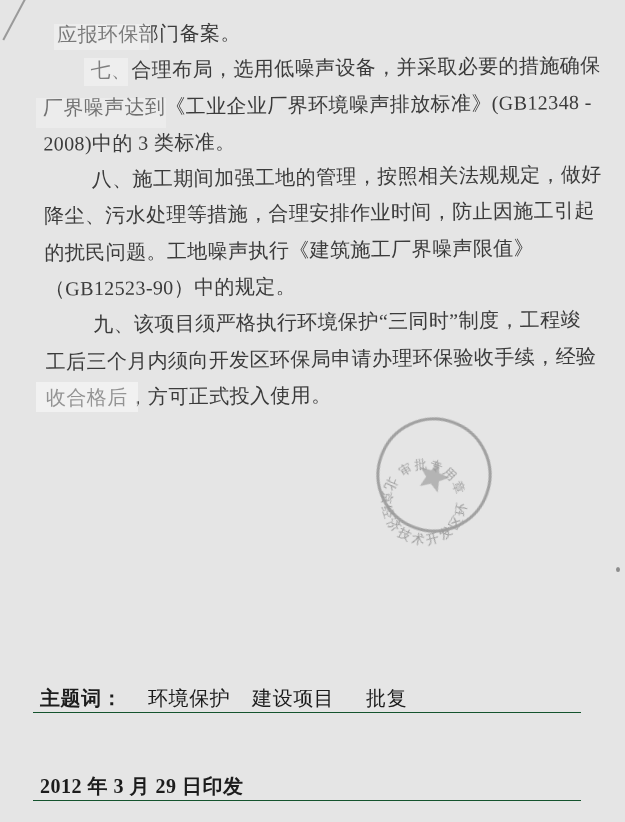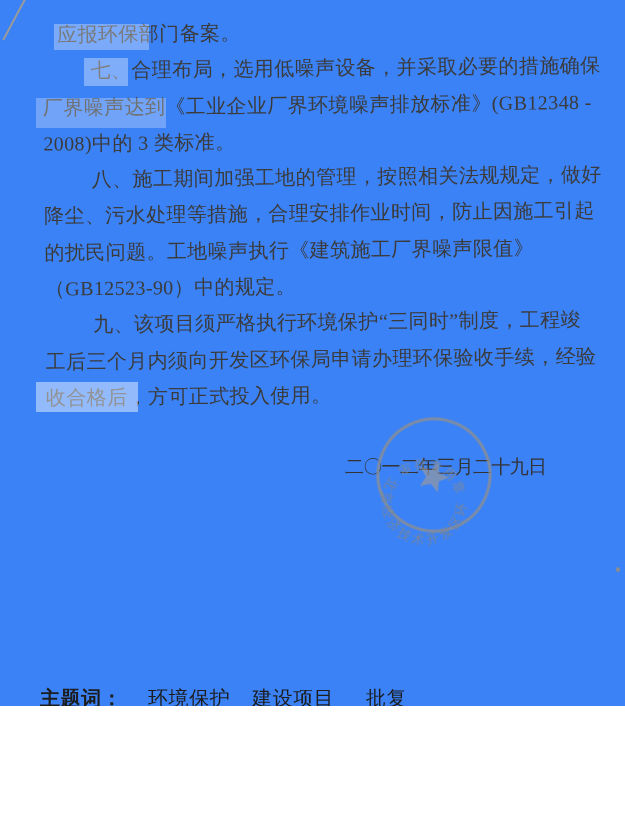--- a/index.html
+++ b/index.html
@@ -1,20 +1,20 @@
 <!DOCTYPE html>
 <html><head>
 <meta charset="utf-8">
 <style>
   * { margin:0; padding:0; box-sizing:border-box; }
   html,body { background:#ffffff; }
   .page {
     position:relative;
-    width:625px; height:706px;
-    background:#3b82f6;
+    width:625px; height:822px;
+    background:#e5e5e5;
     overflow:hidden;
     font-family:"Liberation Serif","DejaVu Serif",serif;
   }
   
   .doc-body {
     position:absolute; left:42px; top:16px; width:545px;
     font-size:20px; line-height:36.3px; letter-spacing:0.4px;
     color:#3b3b3b;
     transform:rotate(-0.6deg); transform-origin:60px 0;
   }
@@ -25,21 +25,21 @@
   .issue-date {
     position:absolute; left:345px; top:454px;
     font-size:19px; letter-spacing:-0.7px; color:#333;
     white-space:nowrap;
   }
   
   .seal { position:absolute; left:358px; top:399px; width:152px; height:152px; opacity:0.78; }
   
   .footer-row {
     position:absolute; left:33px; width:548px; height:28px;
-    border-bottom:6px solid #14532d;
+    border-bottom:1px solid #14532d;
     font-size:20px; color:#1c1c1c; letter-spacing:0.6px;
     white-space:nowrap;
   }
   .footer-row .lbl { font-weight:bold; margin-left:7px; }
   .row-subject { top:685px; }
   .row-cc      { top:729px; }
   .row-issuer  { top:773px; display:flex; justify-content:space-between; }
   .t-gap1 { margin-left:20px; }
   .t-gap2 { margin-left:16px; }
   .t-gap3 { margin-left:26px; }
@@ -78,21 +78,20 @@
     <div class="line indent">九、该项目须严格执行环境保护“三同时”制度，工程竣</div>
     <div class="line">工后三个月内须向开发区环保局申请办理环保验收手续，经验</div>
     <div class="line">收合格后，方可正式投入使用。</div>
   </div>
 
   <div class="fade fade1"></div>
   <div class="fade fade2"></div>
   <div class="fade fade3"></div>
   <div class="fade fade4"></div>
 
-  <div class="issue-date">二〇一二年三月二十九日</div>
 
   <svg class="seal" viewBox="0 0 152 152">
     <defs>
       <filter id="blur">
           <feGaussianBlur stdDeviation="0.55"></feGaussianBlur>
         </filter>
       <path id="arcTop" d="M 36.5,90.4 A 42 42 0 1 0 115.5,90.4" fill="none"></path>
       <path id="arcBot" d="M 47,89.5 A 32 32 0 0 1 105,89.5" fill="none"></path>
     </defs>
     <g transform="rotate(20 76 76)" filter="url(#blur)">
@@ -109,15 +108,16 @@
 
   <div class="footer-row row-subject">
     <span class="lbl">主题词：</span>
     <span class="t-gap1">环境保护</span>
     <span class="t-gap2">建设项目</span>
     <span class="t-gap3">批复</span>
   </div>
 
 
   <div class="footer-row row-issuer">
+    <span class="issue-print lbl">2012 年 3 月 29 日印发</span>
   </div>
 
 </div>
 
 </body></html>

